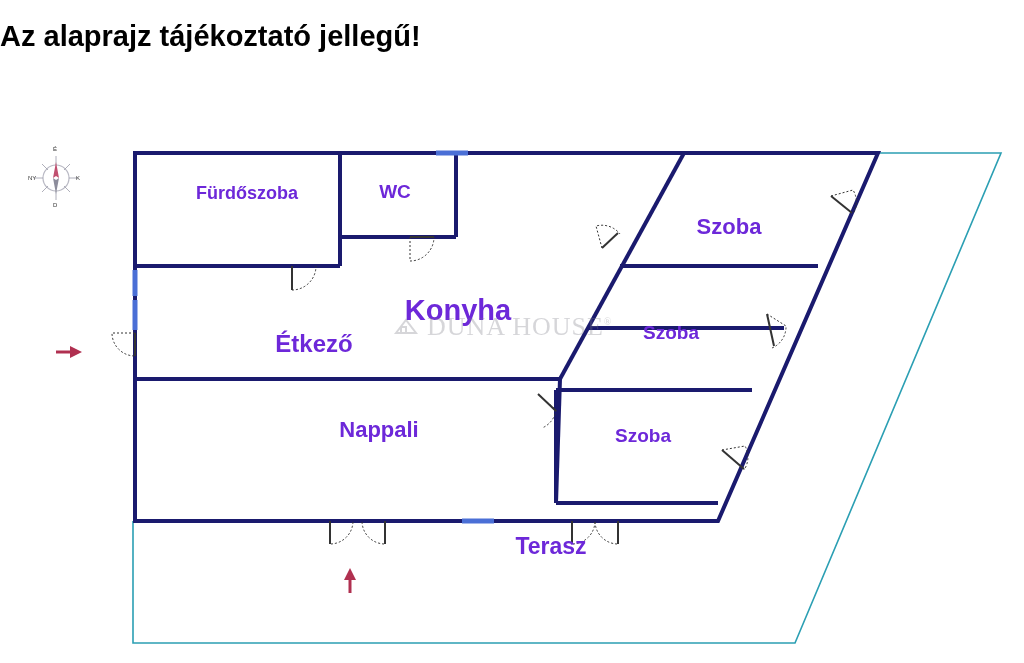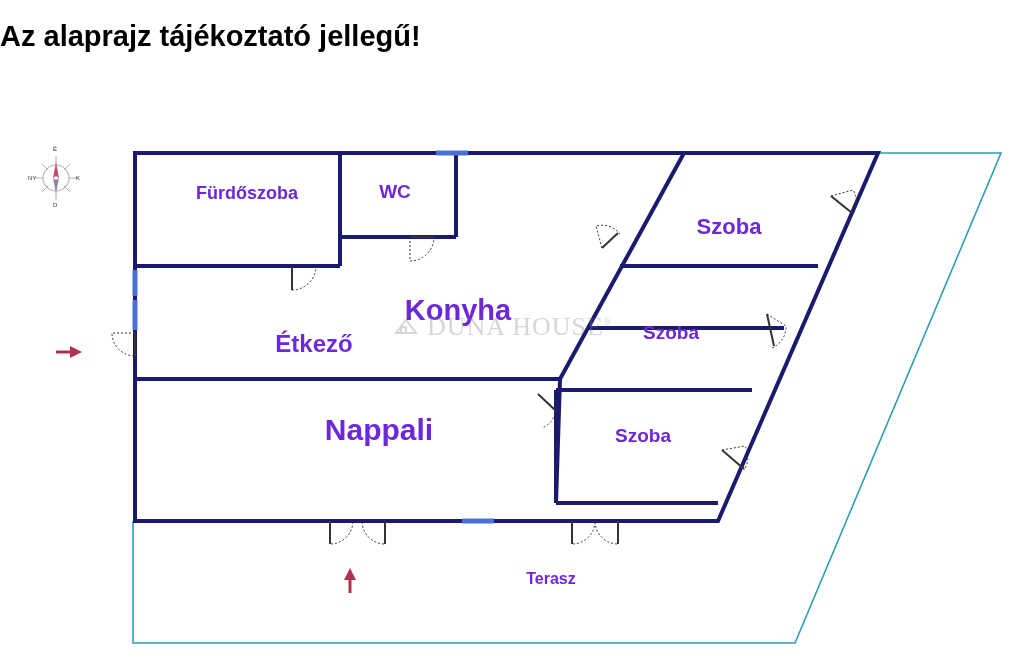--- a/index.html
+++ b/index.html
@@ -194,25 +194,25 @@
     <span class="compass-letter" style="left:25px; top:56px;">D</span>
     <span class="compass-letter" style="left:48px; top:29px;">K</span>
     <span class="compass-letter" style="left:0px;  top:29px;">NY</span>
   </div>
 
   <div id="room-labels">
       <div class="room-label" style="left: 247px; top: 193px; font-size: 18px;">Fürdőszoba</div>
       <div class="room-label" style="left: 395px; top: 192px; font-size: 19px;">WC</div>
       <div class="room-label" style="left: 458px; top: 310px; font-size: 29px;">Konyha</div>
       <div class="room-label" style="left: 314px; top: 344px; font-size: 24px;">Étkező</div>
-      <div class="room-label" style="left: 379px; top: 430px; font-size: 30px;">Nappali</div>
+      <div class="room-label" style="left: 379px; top: 430px; font-size: 22px;">Nappali</div>
       <div class="room-label" style="left: 729px; top: 227px; font-size: 22px;">Szoba</div>
       <div class="room-label" style="left: 671px; top: 333px; font-size: 19px;">Szoba</div>
       <div class="room-label" style="left: 643px; top: 436px; font-size: 19px;">Szoba</div>
-      <div class="room-label" style="left: 551px; top: 579px; font-size: 16px;">Terasz</div>
+      <div class="room-label" style="left: 551px; top: 546px; font-size: 23px;">Terasz</div>
     </div>
 
   <div class="watermark">
     <svg width="28" height="28" viewBox="0 0 28 28">
       <path d="M4 20 L14 7 L24 20 Z" fill="none" stroke="#7a7a85" stroke-width="2"></path>
       <path d="M9 20 L9 14 L14 14 L14 20" fill="none" stroke="#7a7a85" stroke-width="2"></path>
     </svg>
     <span class="watermark-text">
       <span>DUNA HOUSE</span><span class="watermark-reg">®</span>
     </span>

